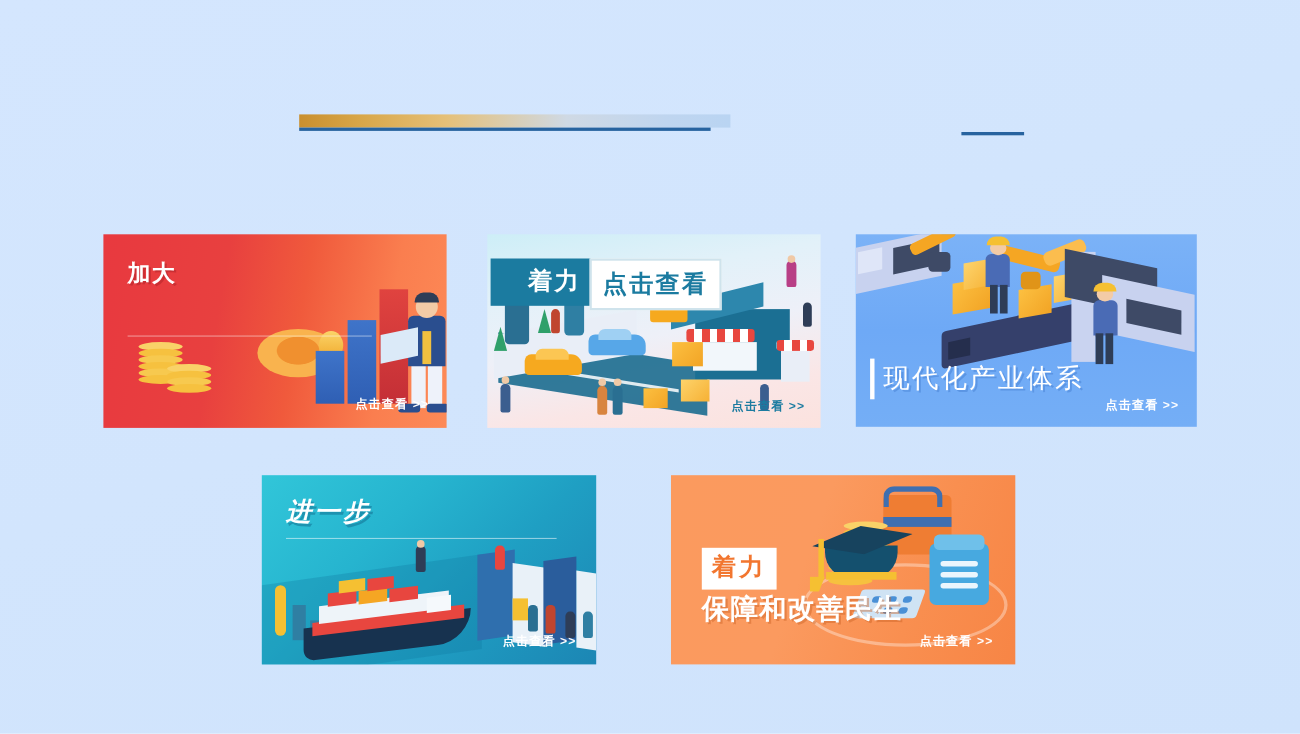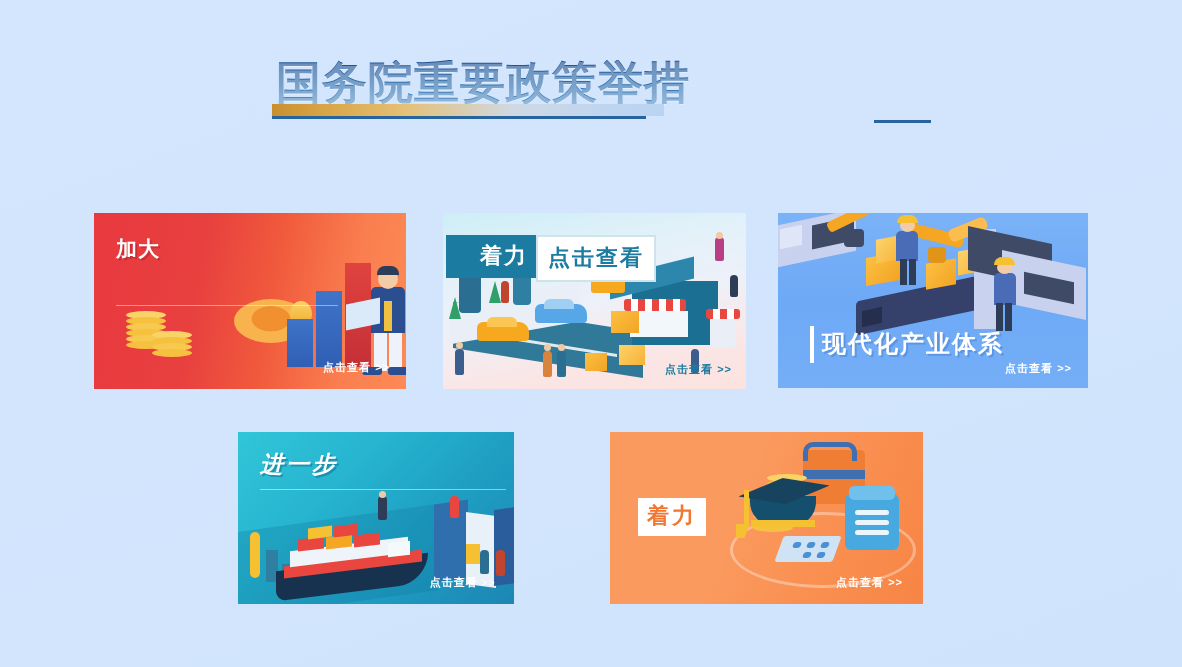--- a/index.html
+++ b/index.html
@@ -158,34 +158,33 @@
   #card-3 .tag-a {
     position: absolute; z-index: 6;
     left: 24px; top: 76px;
     background: #ffffff;
     padding: 3px 10px 5px 10px;
     font-size: 21px; font-weight: bold; letter-spacing: 2px;
     color: #4a90f2;
   }
   #card-3 .tag-b {
     position: absolute; z-index: 6;
-    left: 32px; top: 113px;
+    left: 13px; top: 113px;
     border-left: 4px solid #ffffff;
     padding: 2px 6px 3px 8px;
-    font-size: 24px; font-weight: bold; letter-spacing: 2px;
+    font-size: 24px; font-weight: normal; letter-spacing: 2px;
     color: #ffffff;
     text-shadow: 2px 2px 0 rgba(52,110,196,0.35);
   }
   #card-3 .cta { right: 16px; bottom: 12px; color: #ffffff; }
 
   
   #card-4 {
-    left: 238px; top: 432px; width: 276px; height: 172px;
+    left: 238px; top: 432px; width: 304px; height: 172px;
     background: linear-gradient(135deg, #31c6d9 0%, #26b4cf 34%, #1f9fc3 62%, #1c86b4 100%);
-    font-family: Liberation Serif, serif;
   }
   #card-4 .card-title.l1 {
     left: 22px; top: 20px;
     font-size: 23px; color: #ffffff; letter-spacing: 3px; font-style: italic;
     text-shadow: 2px 2px 0 rgba(13,97,133,0.45);
   }
   #card-4 .title-rule {
     position: absolute; z-index: 6;
     left: 22px; top: 57px; width: 246px; height: 1px;
     background: rgba(255,255,255,0.5);
@@ -234,21 +233,20 @@
   .mach-d { background: #3e4a66; }
   .cap { background: #14506e; }
   .jar { background: #47a9e0; border-radius: 6px; }
   .tree { background: #2fa06a; }
   .awn { background: repeating-linear-gradient(90deg,#e8473f 0 7px,#ffffff 7px 14px); }
 </style>
 </head>
 <body>
 
 <div class="header">
-  <div class="title-main">国务院重要政策举措</div>
   <div class="gold-bar"></div>
   <div class="blue-rule"></div>
   <div class="sub-dash"></div>
 </div>
 
 <div class="card" id="card-1">
   <div class="card-scene">
 
     <div class="sh coin-stack" style="left:32px; bottom:40px;"></div>
     <div class="sh coin-stack sm" style="left:58px; bottom:32px;"></div>
@@ -438,14 +436,15 @@
     <div class="sh" style="right:34px; top:98px; width:34px; height:5px; background:#eaf6fd; border-radius:3px;"></div>
 
     <div class="sh" style="right:86px; top:104px; width:58px; height:26px; background:#cfe3f4; transform:skewX(-20deg); border-radius:3px;"></div>
     <div class="sh" style="right:94px; top:110px; width:8px; height:6px; background:#4a90d6; border-radius:3px; transform:skewX(-20deg);"></div>
     <div class="sh" style="right:108px; top:110px; width:8px; height:6px; background:#4a90d6; border-radius:3px; transform:skewX(-20deg);"></div>
     <div class="sh" style="right:122px; top:110px; width:8px; height:6px; background:#4a90d6; border-radius:3px; transform:skewX(-20deg);"></div>
     <div class="sh" style="right:98px; top:120px; width:8px; height:6px; background:#4a90d6; border-radius:3px; transform:skewX(-20deg);"></div>
     <div class="sh" style="right:112px; top:120px; width:8px; height:6px; background:#4a90d6; border-radius:3px; transform:skewX(-20deg);"></div>
   </div>
   <div class="tag-a">着力</div>
+  <div class="card-title l2">保障和改善民生</div>
   <div class="cta">点击查看 &gt;&gt;</div>
 </div>
 
 </body></html>

